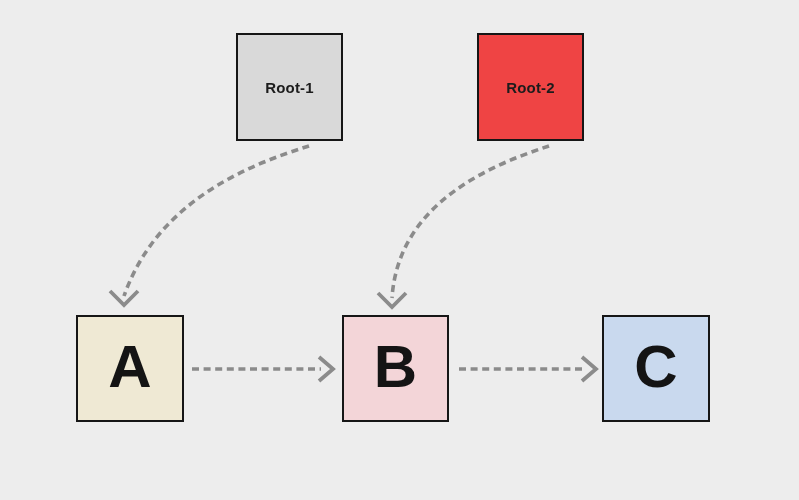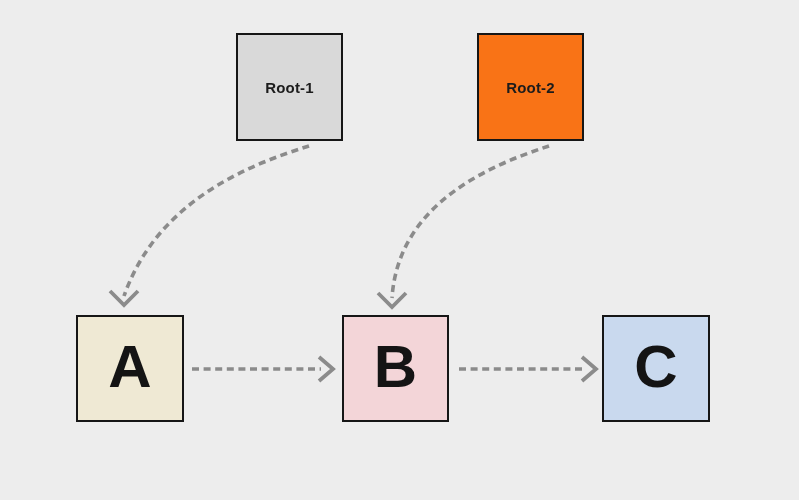--- a/index.html
+++ b/index.html
@@ -72,21 +72,21 @@
   <path class="arrow-head" d="M 319 357 L 333 369 L 319 381" stroke="#8b8b8b"></path>
 
   <path class="dash-line" d="M 459 369 L 584 369" stroke="#8b8b8b"></path>
   <path class="arrow-head" d="M 582 357 L 596 369 L 582 381" stroke="#8b8b8b"></path>
 </svg>
 
 <div class="node" id="node-root1" style="background-color: rgb(217, 217, 217);">
   <span class="root-label" style="color: rgb(28, 28, 28);">Root-1</span>
 </div>
 
-<div class="node" id="node-root2" style="background-color: #f97316;">
+<div class="node" id="node-root2" style="background-color: #ef4444;">
   <span class="root-label" style="color: rgb(28, 28, 28);">Root-2</span>
 </div>
 
 <div class="node" id="node-a" style="background-color: rgb(239, 233, 212);">
   <span class="big-label" style="color: rgb(20, 20, 20);">A</span>
 </div>
 
 <div class="node" id="node-b" style="background-color: rgb(243, 213, 216);">
   <span class="big-label" style="color: rgb(20, 20, 20);">B</span>
 </div>

